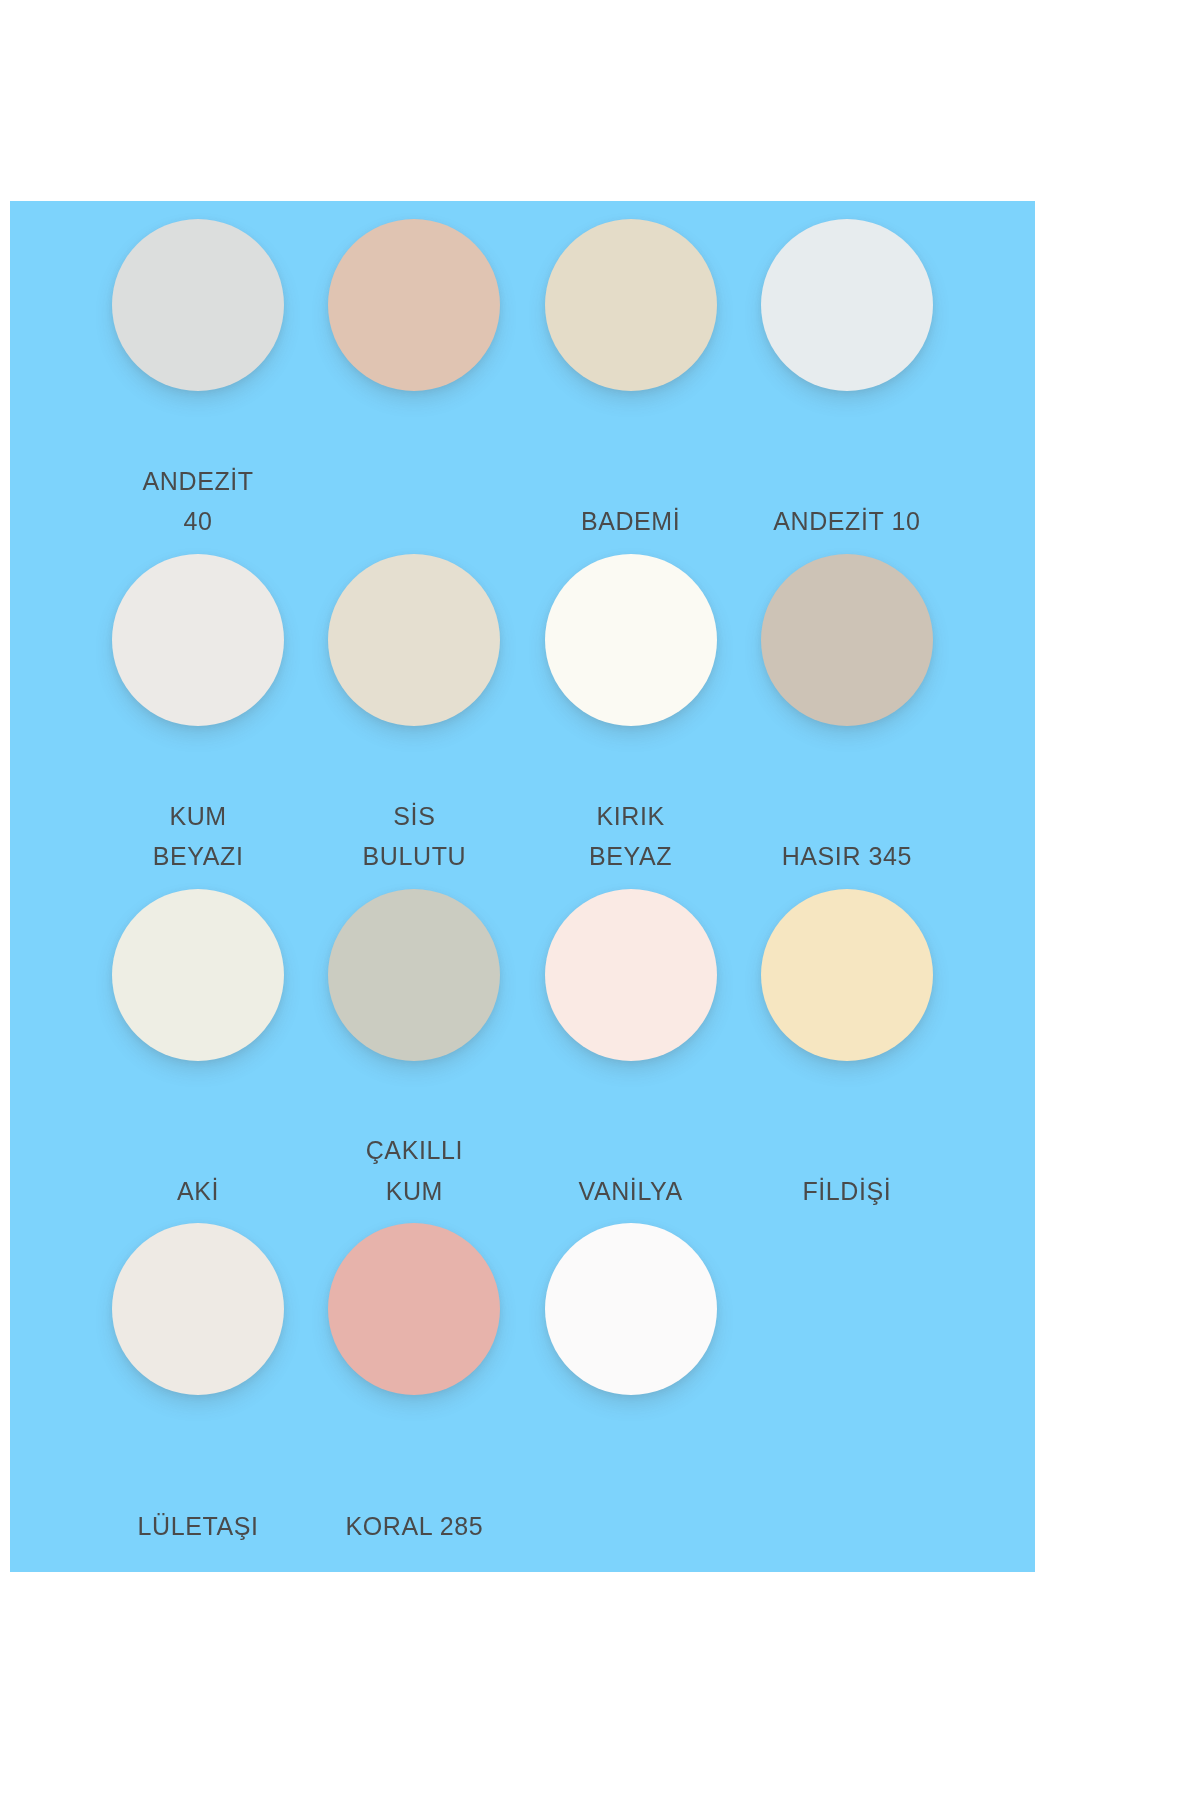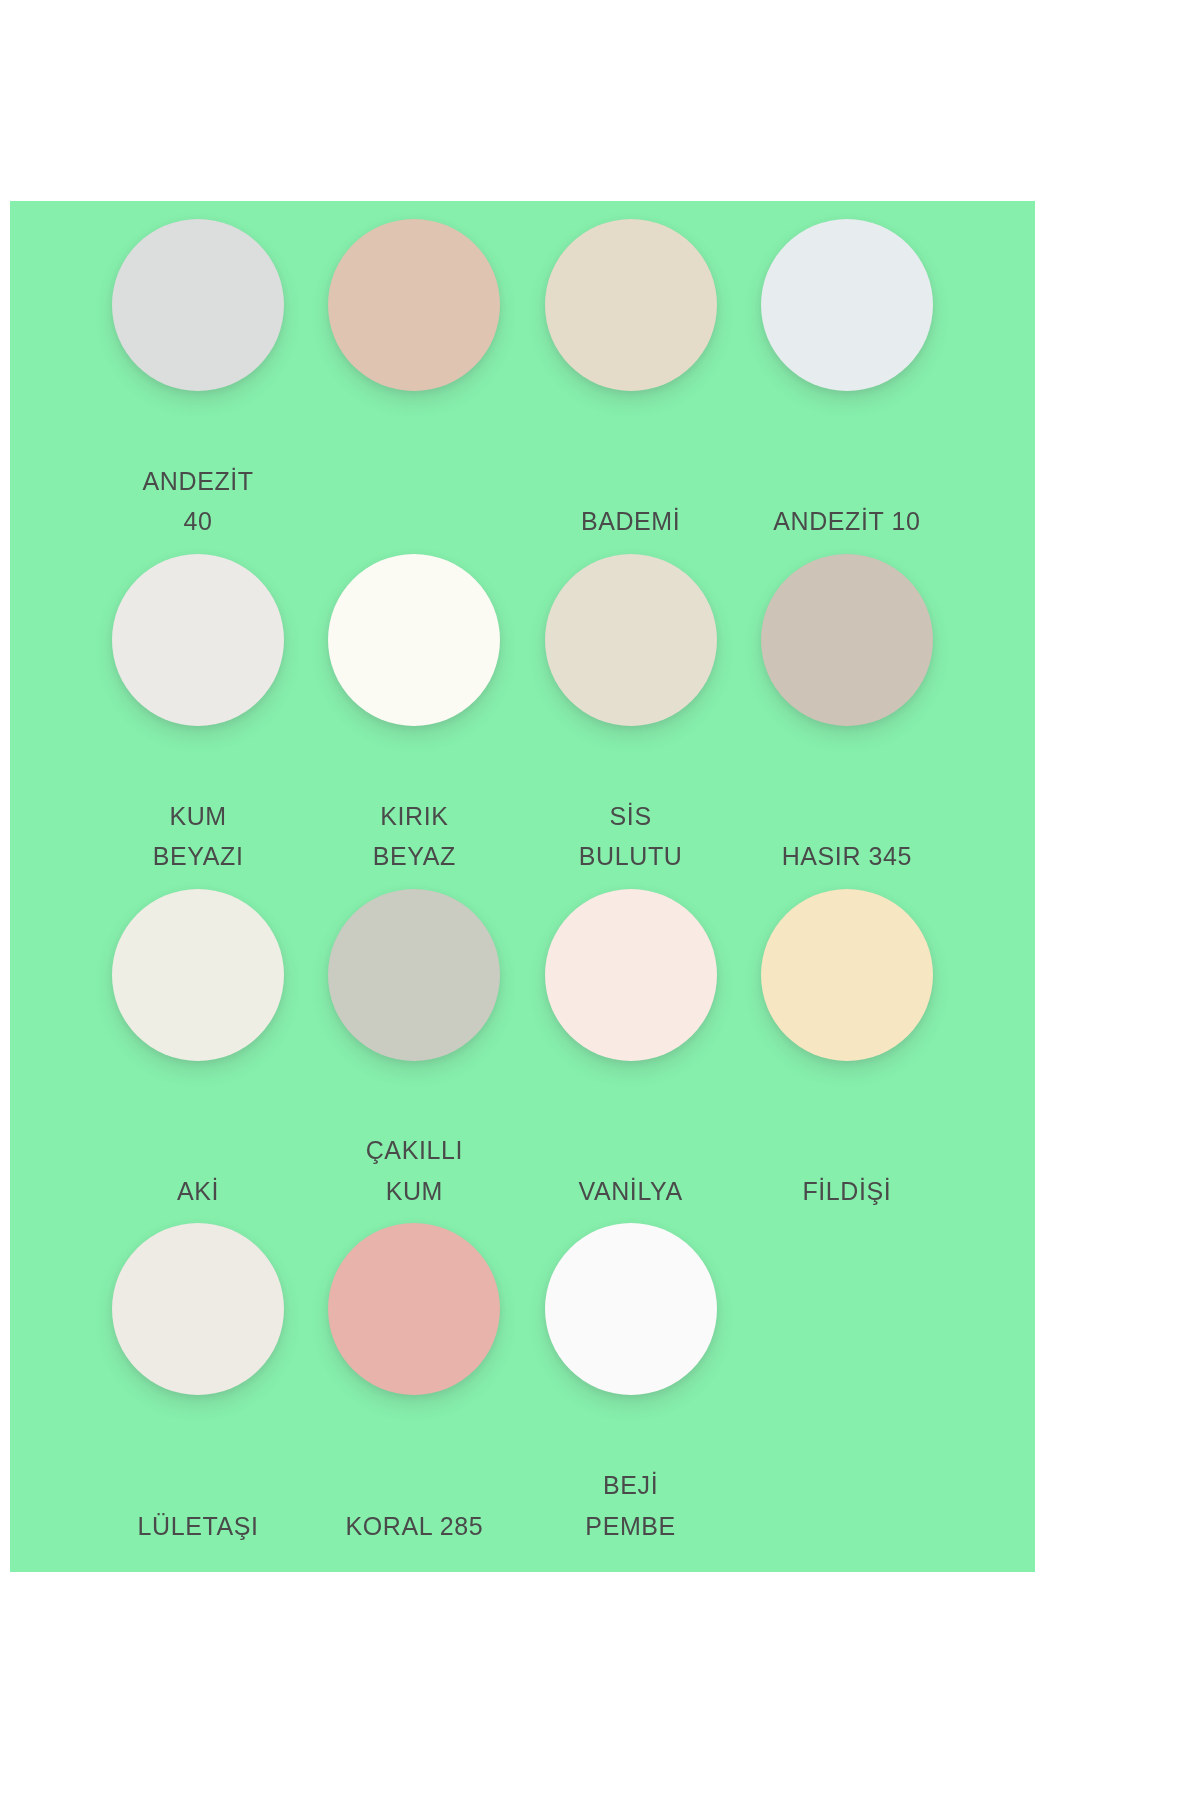--- a/index.html
+++ b/index.html
@@ -77,21 +77,21 @@
     color: #4a4a4a;
     text-align: center;
     line-height: 1.62;
     font-weight: 400;
     white-space: pre-line;
   }
 </style>
 </head>
 <body style="background: rgb(255, 255, 255);">
 
-<div id="palette-card" style="background: #86efac;">
+<div id="palette-card" style="background: #7dd3fc;">
   <div id="swatch-grid">
       <div class="swatch-cell">
         <div class="swatch-dot-wrap">
           <div class="swatch-dot" style="background: rgb(220, 222, 221);"></div>
         </div>
         <div class="swatch-label-wrap">
           <div class="swatch-label">ANDEZİT
 40</div>
         </div>
       </div>
@@ -120,38 +120,38 @@
         <div class="swatch-dot-wrap">
           <div class="swatch-dot" style="background: rgb(236, 234, 231);"></div>
         </div>
         <div class="swatch-label-wrap">
           <div class="swatch-label">KUM
 BEYAZI</div>
         </div>
       </div>
       <div class="swatch-cell">
         <div class="swatch-dot-wrap">
+          <div class="swatch-dot" style="background: rgb(229, 223, 208);"></div>
+        </div>
+        <div class="swatch-label-wrap">
+          <div class="swatch-label">SİS
+BULUTU</div>
+        </div>
+      </div>
+      <div class="swatch-cell">
+        <div class="swatch-dot-wrap">
           <div class="swatch-dot" style="background: rgb(251, 250, 243);"></div>
         </div>
         <div class="swatch-label-wrap">
           <div class="swatch-label">KIRIK
 BEYAZ</div>
         </div>
       </div>
       <div class="swatch-cell">
         <div class="swatch-dot-wrap">
-          <div class="swatch-dot" style="background: rgb(229, 223, 208);"></div>
-        </div>
-        <div class="swatch-label-wrap">
-          <div class="swatch-label">SİS
-BULUTU</div>
-        </div>
-      </div>
-      <div class="swatch-cell">
-        <div class="swatch-dot-wrap">
           <div class="swatch-dot" style="background: rgb(205, 195, 182);"></div>
         </div>
         <div class="swatch-label-wrap">
           <div class="swatch-label">HASIR 345</div>
         </div>
       </div>
       <div class="swatch-cell">
         <div class="swatch-dot-wrap">
           <div class="swatch-dot" style="background: rgb(238, 238, 228);"></div>
         </div>
@@ -197,19 +197,15 @@
           <div class="swatch-dot" style="background: rgb(231, 179, 171);"></div>
         </div>
         <div class="swatch-label-wrap">
           <div class="swatch-label">KORAL 285</div>
         </div>
       </div>
       <div class="swatch-cell">
         <div class="swatch-dot-wrap">
           <div class="swatch-dot" style="background: rgb(251, 250, 250);"></div>
         </div>
-        <div class="swatch-label-wrap">
-          <div class="swatch-label">BEJİ
-PEMBE</div>
-        </div>
       </div>
     </div>
 </div>
 
 </body></html>

